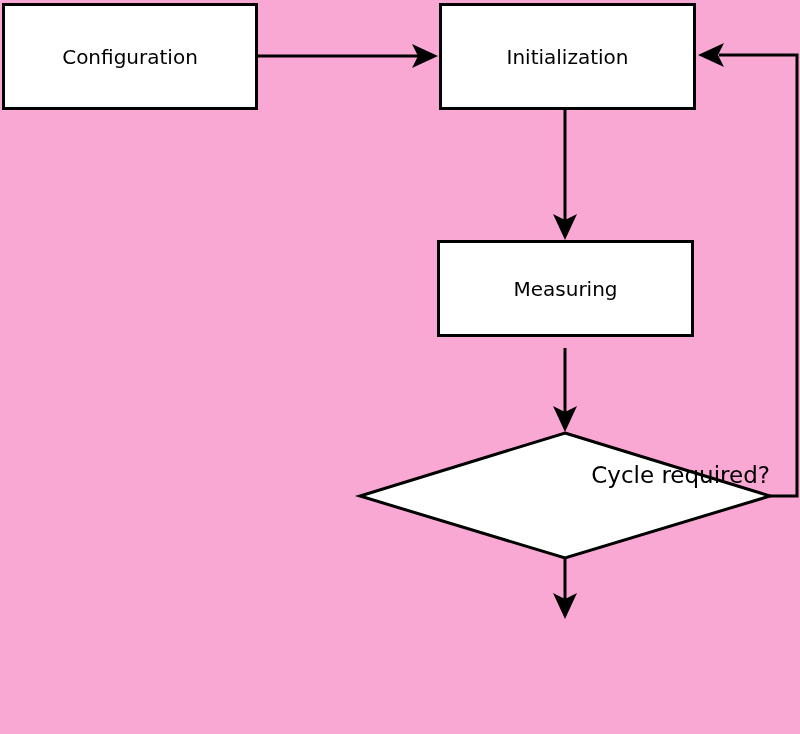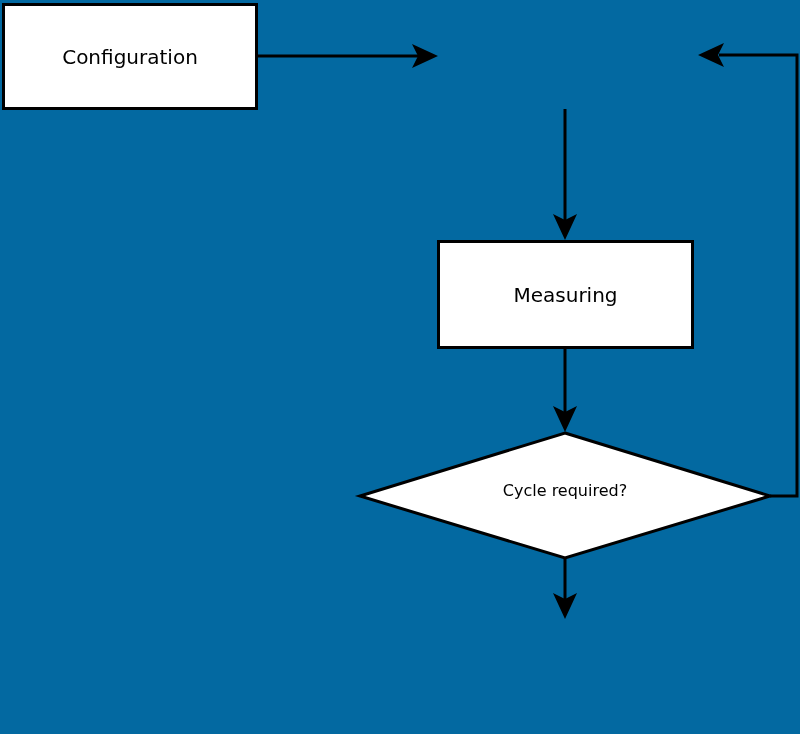--- a/index.html
+++ b/index.html
@@ -1,21 +1,21 @@
 <!DOCTYPE html>
 <html><head>
 <meta charset="utf-8">
 <style>
   * { margin: 0; padding: 0; box-sizing: border-box; }
   html, body { background: #ffffff; }
   .canvas {
     position: relative;
     width: 800px;
     height: 734px;
-    background: #0369a1;
+    background: #f9a8d4;
     font-family: "DejaVu Sans", "Liberation Sans", sans-serif;
     color: #000000;
     overflow: hidden;
   }
   .edges-layer {
     position: absolute;
     left: 0; top: 0;
     width: 800px; height: 734px;
   }
   .edge {
@@ -39,30 +39,30 @@
     border: 3px solid #000000;
     display: flex;
     align-items: center;
     justify-content: center;
     font-size: 20px;
     line-height: 1;
     white-space: nowrap;
   }
   .node-configuration  { left: 2px;   top: 3px;   width: 256px; height: 107px; }
   .node-initialization { left: 439px; top: 3px;   width: 257px; height: 107px; }
-  .node-measuring      { left: 437px; top: 240px; width: 257px; height: 109px; }
+  .node-measuring      { left: 437px; top: 240px; width: 257px; height: 97px; }
   .node-data-output    { left: 439px; top: 620px; width: 256px; height: 112px; }
   .diamond-label {
     position: absolute;
-    left: 360px; top: 428px;
+    left: 360px; top: 413px;
     width: 410px; height: 125px;
     display: flex;
     align-items: center;
-    justify-content: center;
-    font-size: 16px;
+    justify-content: flex-end;
+    font-size: 23px;
     line-height: 1;
     white-space: nowrap;
     pointer-events: none;
   }
 </style>
 </head>
 <body>
 
 <div class="canvas">
 
@@ -83,20 +83,23 @@
     <polygon class="arrowhead" points="565,619 553,593 565,599 577,593"></polygon>
 
     <polyline class="edge" points="770,496 797,496 797,55 719,55"></polyline>
     <polygon class="arrowhead" points="698,55 724,43 718,55 724,67"></polygon>
   </svg>
 
   <div class="node-rect node-configuration">
     <span>Configuration</span>
   </div>
 
+  <div class="node-rect node-initialization">
+    <span>Initialization</span>
+  </div>
 
   <div class="node-rect node-measuring">
     <span>Measuring</span>
   </div>
 
   <div class="diamond-label">
     <span>Cycle required?</span>
   </div>
 
 

